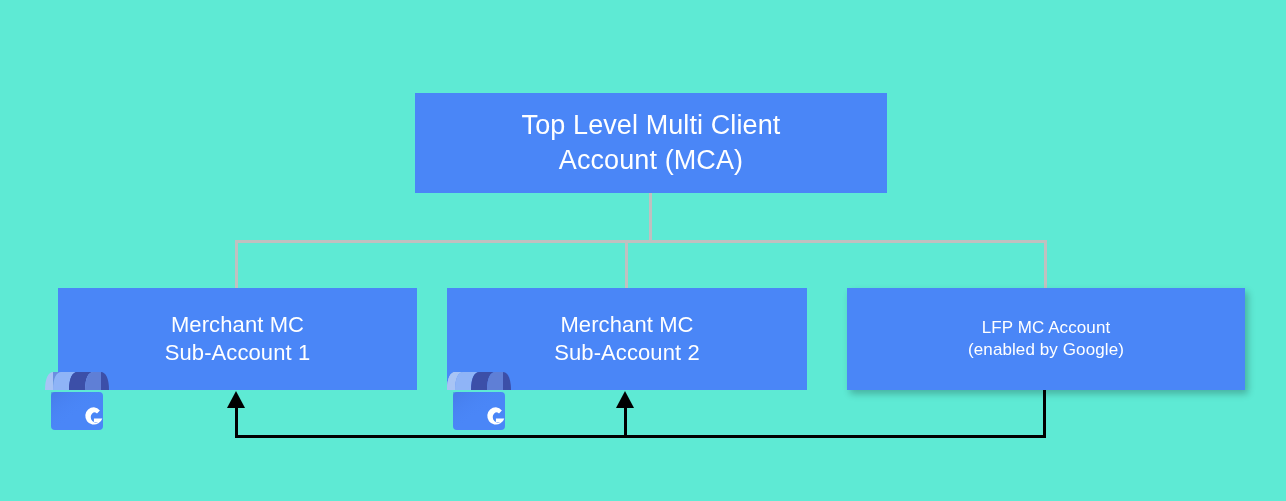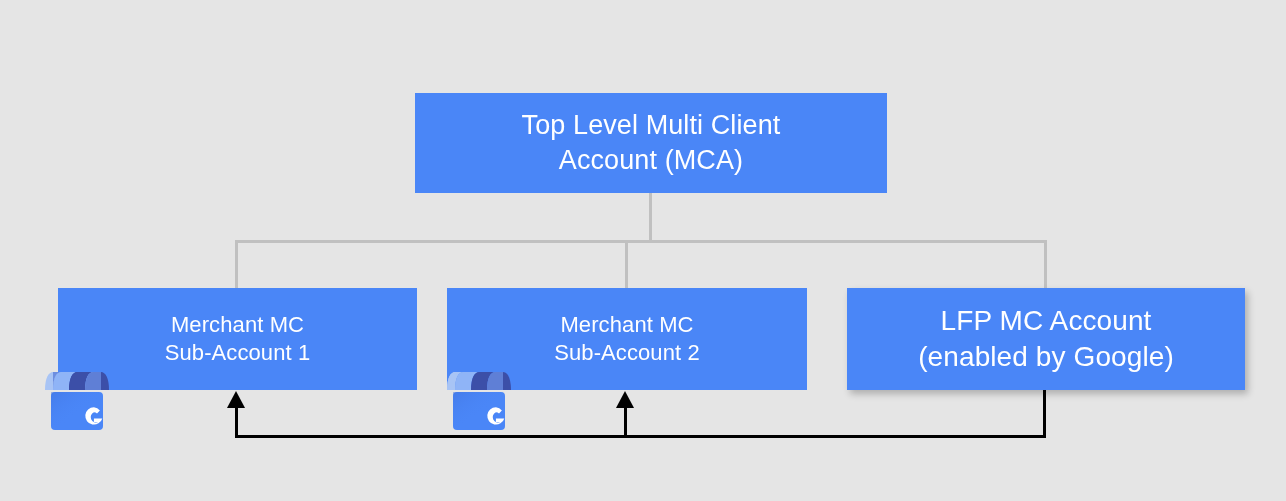--- a/index.html
+++ b/index.html
@@ -7,21 +7,21 @@
     padding: 0;
     background: #ffffff;
   }
   body {
     font-family: "Liberation Sans", sans-serif;
   }
   #canvas {
     position: relative;
     width: 1286px;
     height: 501px;
-    background: #e5e5e5;
+    background: #5eead4;
     overflow: hidden;
   }
   .node {
     position: absolute;
     box-sizing: border-box;
     background: #4a86f7;
     color: #ffffff;
     display: flex;
     align-items: center;
     justify-content: center;
@@ -52,21 +52,21 @@
     top: 288px;
     width: 360px;
     height: 102px;
     font-size: 22px;
   }
   #node-lfp {
     left: 847px;
     top: 288px;
     width: 398px;
     height: 102px;
-    font-size: 28px;
+    font-size: 17px;
     box-shadow: 3px 4px 7px rgba(0,0,0,0.24);
   }
 
   
   .gline {
     position: absolute;
     background: #c0c0c0;
   }
   #stem-top      { left: 649px; top: 193px;  width: 3px;   height: 49px; }
   #bus-h         { left: 235px; top: 240px;  width: 812px; height: 3px; }

